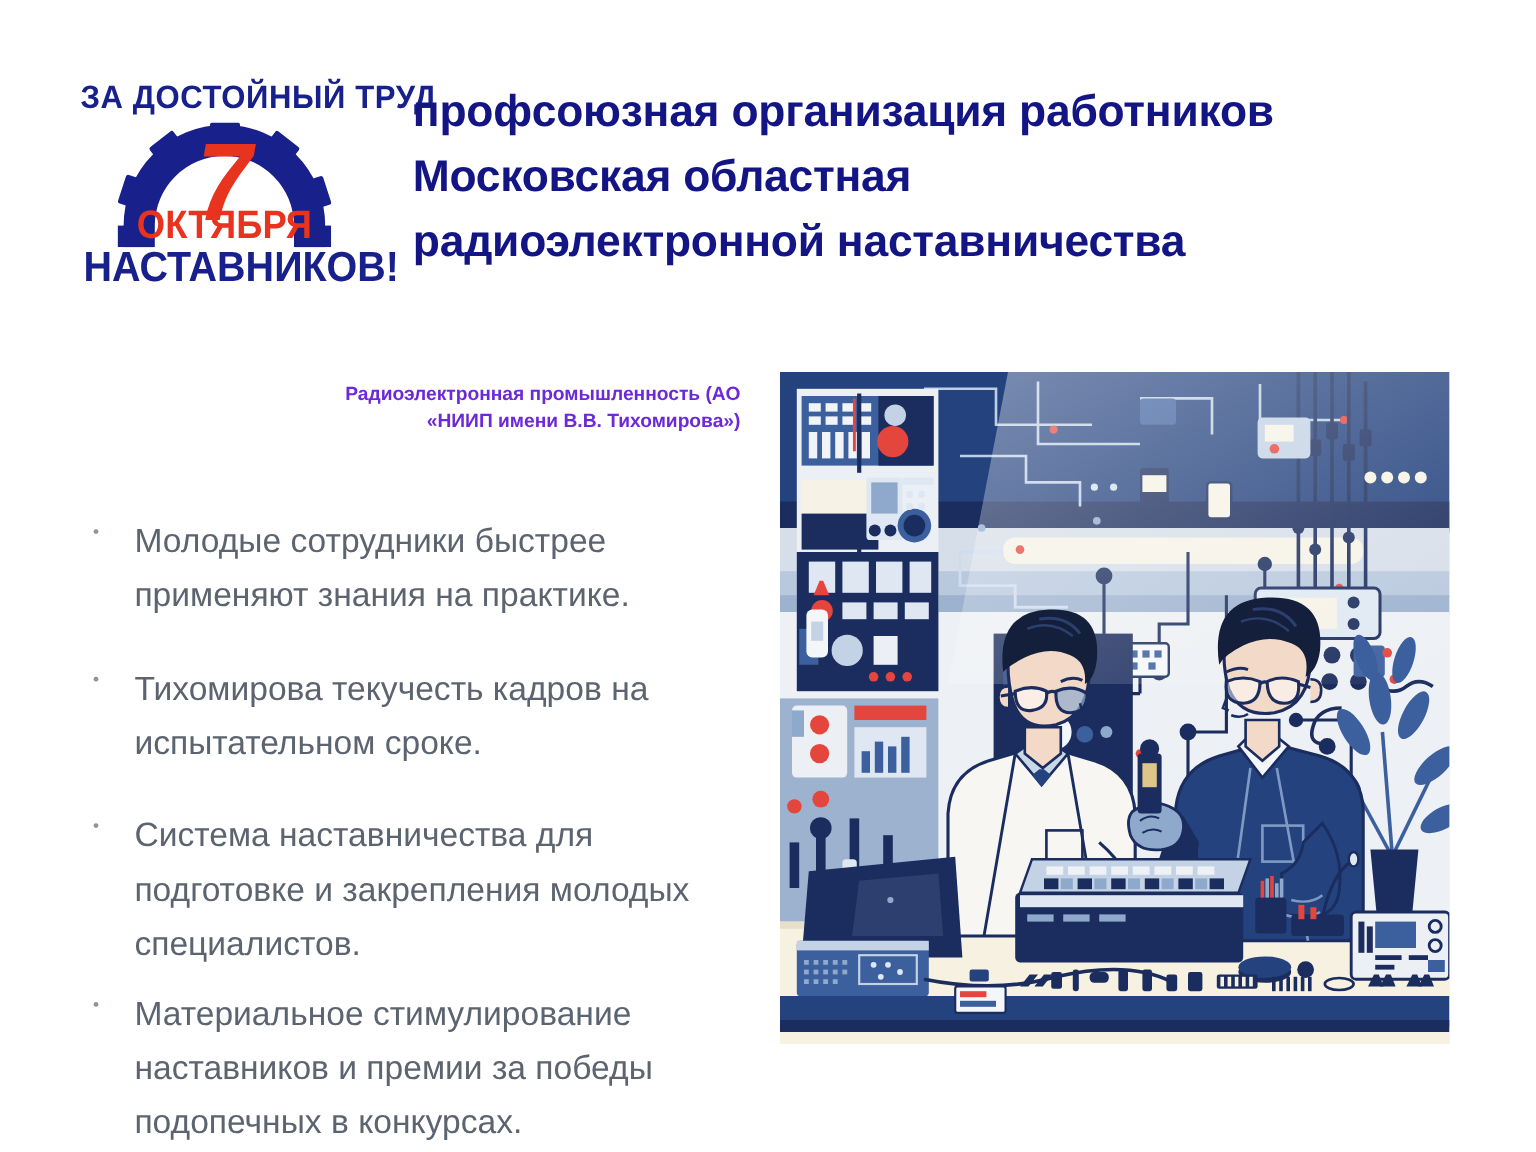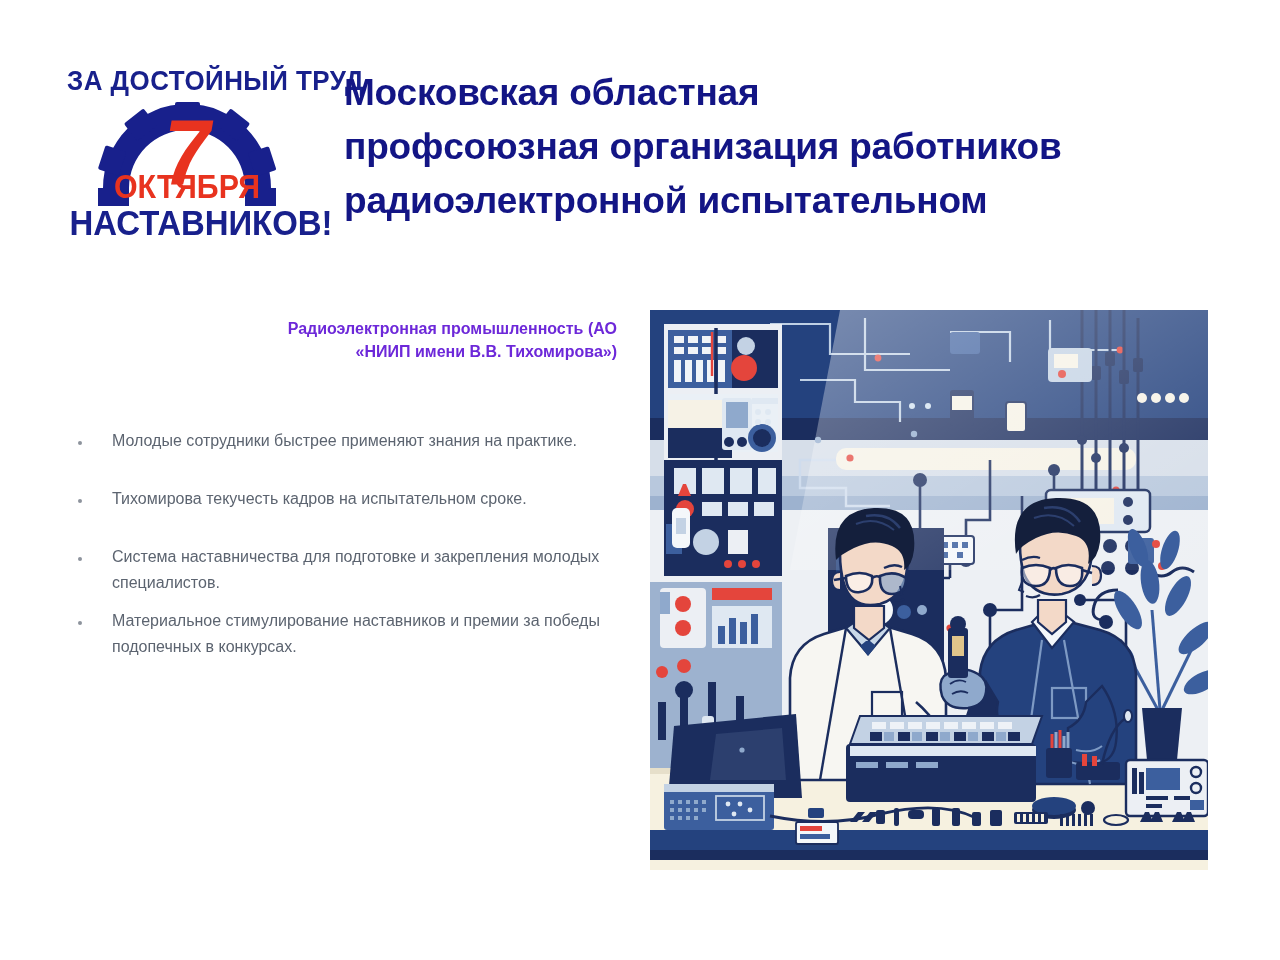--- a/index.html
+++ b/index.html
@@ -127,21 +127,21 @@
     position: absolute;
     left: 72px;
     top: 428px;
     width: 560px;
   }
   .bullet {
     position: relative;
     padding-left: 40px;
     margin-bottom: 12px;
     font-family: "Liberation Sans", sans-serif;
-    font-size: 16px;
+    font-size: 28px;
     line-height: 1.62;
     color: #5c6470;
   }
   .bullet.gap-after { margin-bottom: 32px; }
   .bullet-dot {
     position: absolute;
     left: 6px;
     top: 13px;
     width: 4px;
     height: 4px;
@@ -192,23 +192,23 @@
     </div>
 
     <div class="logo-seven">7</div>
 
     <div class="logo-month">ОКТЯБРЯ</div>
 
     <div class="logo-bottom-text">НАСТАВНИКОВ!</div>
   </div>
 
   <div class="header-title">
+    <span class="tl">профсоюзная организация работников</span>
     <span class="tl">Московская областная</span>
-    <span class="tl">профсоюзная организация работников</span>
-    <span class="tl">радиоэлектронной испытательном</span>
+    <span class="tl">радиоэлектронной наставничества</span>
   </div>
 
   <div class="content-heading">
     <span class="hl">Радиоэлектронная промышленность (АО</span>
     <span class="hl">«НИИП имени В.В. Тихомирова»)</span>
   </div>
 
   <div class="bullets">
     <div class="bullet gap-after">
       <span class="bullet-dot"></span>

